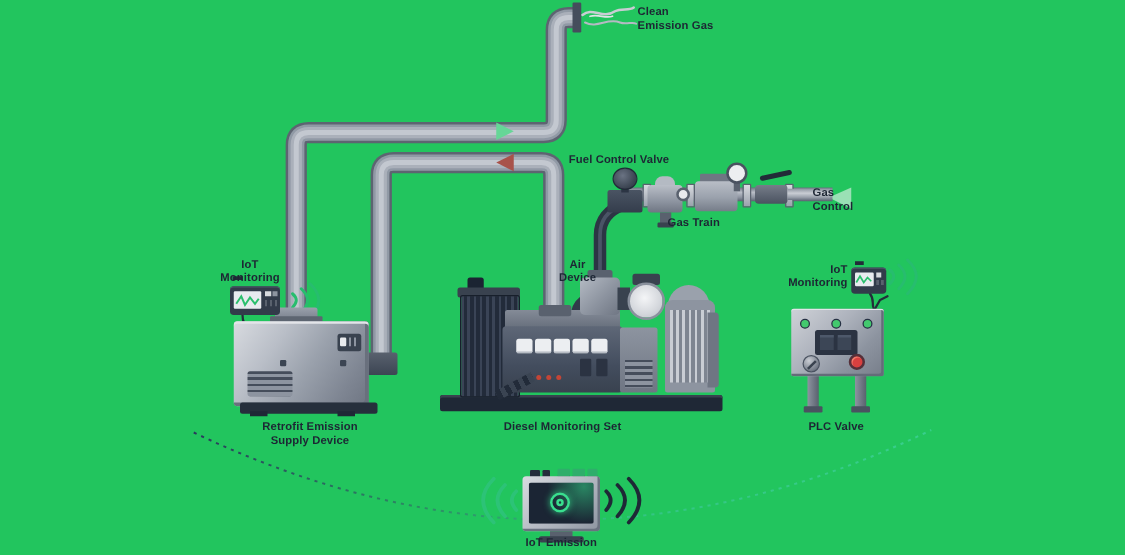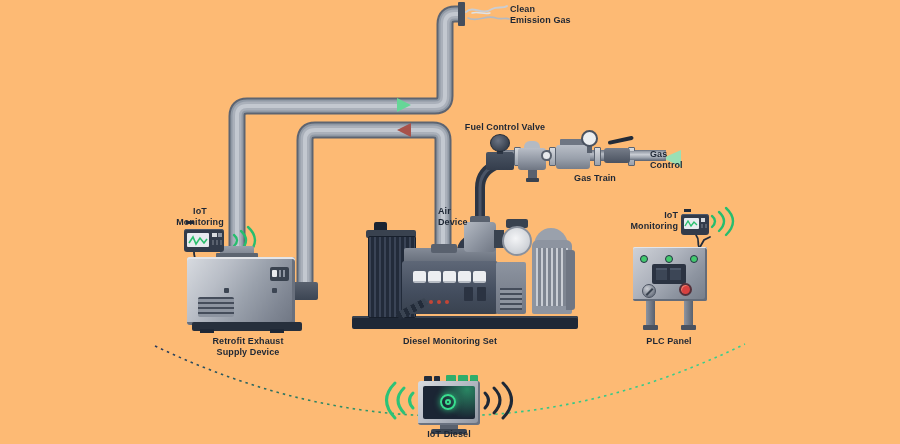--- a/index.html
+++ b/index.html
@@ -1,16 +1,16 @@
 <!DOCTYPE html>
 <html><head>
 <meta charset="utf-8">
 <style>
   html,body{margin:0;padding:0;}
-  #scene{position:relative;width:900px;height:444px;background:#fdba74;overflow:hidden;
+  #scene{position:relative;width:900px;height:444px;background:#22c55e;overflow:hidden;
          font-family:"Liberation Sans",sans-serif;}
   .abs{position:absolute;}
   .lbl{position:absolute;font-weight:bold;font-size:9px;line-height:1.2;color:#1d2634;letter-spacing:.1px;}
   .lbl span{display:block;}
   .flange{position:absolute;width:5px;height:17px;background:linear-gradient(180deg,#d8dbe0,#9aa1ac);
           border:1px solid #5b6370;border-radius:1px;}
   .led{position:absolute;width:6px;height:6px;border-radius:50%;background:#43c96e;border:1px solid #253043;}
   .vc{position:absolute;width:13px;height:10px;background:#eceef1;border-radius:2px;border-bottom:2px solid #b7bcc4;}
   .dot-red{position:absolute;width:4px;height:4px;border-radius:50%;background:#c44536;}
   svg{position:absolute;left:0;top:0;}
@@ -265,49 +265,49 @@
       </div>
     </div>
     <div class="abs" style="left:440px;top:425px;width:18px;height:5px;background:#59616e;"></div>
     <div class="abs" style="left:431px;top:429px;width:36px;height:5px;background:#39424f;border-radius:2px;"></div>
   </div>
 
   <div class="lbl" style="left:510px;top:4px;">
     <span>Clean</span>
     <span>Emission Gas</span>
   </div>
-  <div class="lbl" style="left:455px;top:122px;width:100px;text-align:center;">
+  <div class="lbl" style="left:455px;top:122px;width:100px;">
     <span>Fuel Control Valve</span>
   </div>
-  <div class="lbl" style="left:565px;top:173px;width:60px;text-align:center;">
+  <div class="lbl" style="left:534px;top:173px;width:60px;text-align:left;">
     <span>Gas Train</span>
   </div>
   <div class="lbl" style="left:650px;top:149px;">
     <span>Gas</span>
     <span>Control</span>
   </div>
-  <div class="lbl" style="left:438px;top:206px;width:48px;">
+  <div class="lbl" style="left:438px;top:206px;width:48px;text-align:center;">
     <span>Air</span>
     <span>Device</span>
   </div>
   <div class="lbl" style="left:168px;top:206px;width:64px;text-align:center;">
     <span>IoT</span>
     <span>Monitoring</span>
   </div>
   <div class="lbl" style="left:628px;top:210px;width:50px;text-align:right;">
     <span>IoT</span>
     <span>Monitoring</span>
   </div>
   <div class="lbl" style="left:190px;top:336px;width:116px;text-align:center;">
-    <span>Retrofit Exhaust</span>
+    <span>Retrofit Emission</span>
     <span>Supply Device</span>
   </div>
   <div class="lbl" style="left:390px;top:336px;width:120px;text-align:center;">
     <span>Diesel Monitoring Set</span>
   </div>
   <div class="lbl" style="left:631px;top:336px;width:76px;text-align:center;">
-    <span>PLC Panel</span>
+    <span>PLC Valve</span>
   </div>
   <div class="lbl" style="left:412px;top:429px;width:74px;text-align:center;">
-    <span>IoT Diesel</span>
+    <span>IoT Emission</span>
   </div>
 
 </div>
 
 </body></html>

